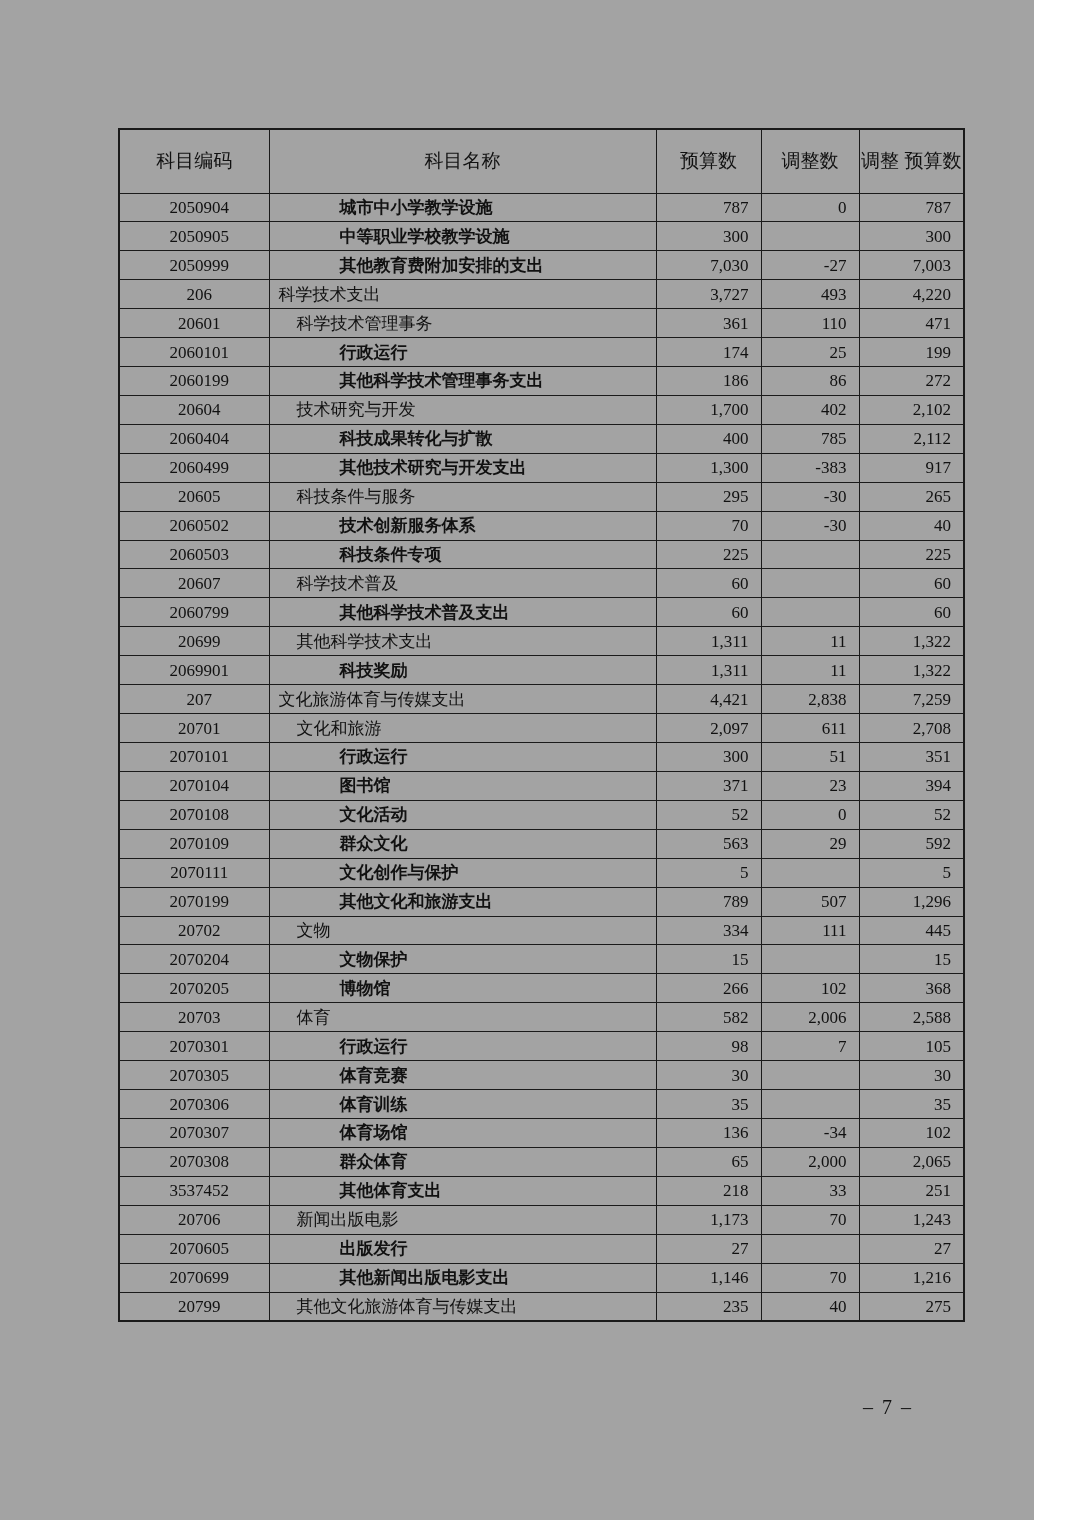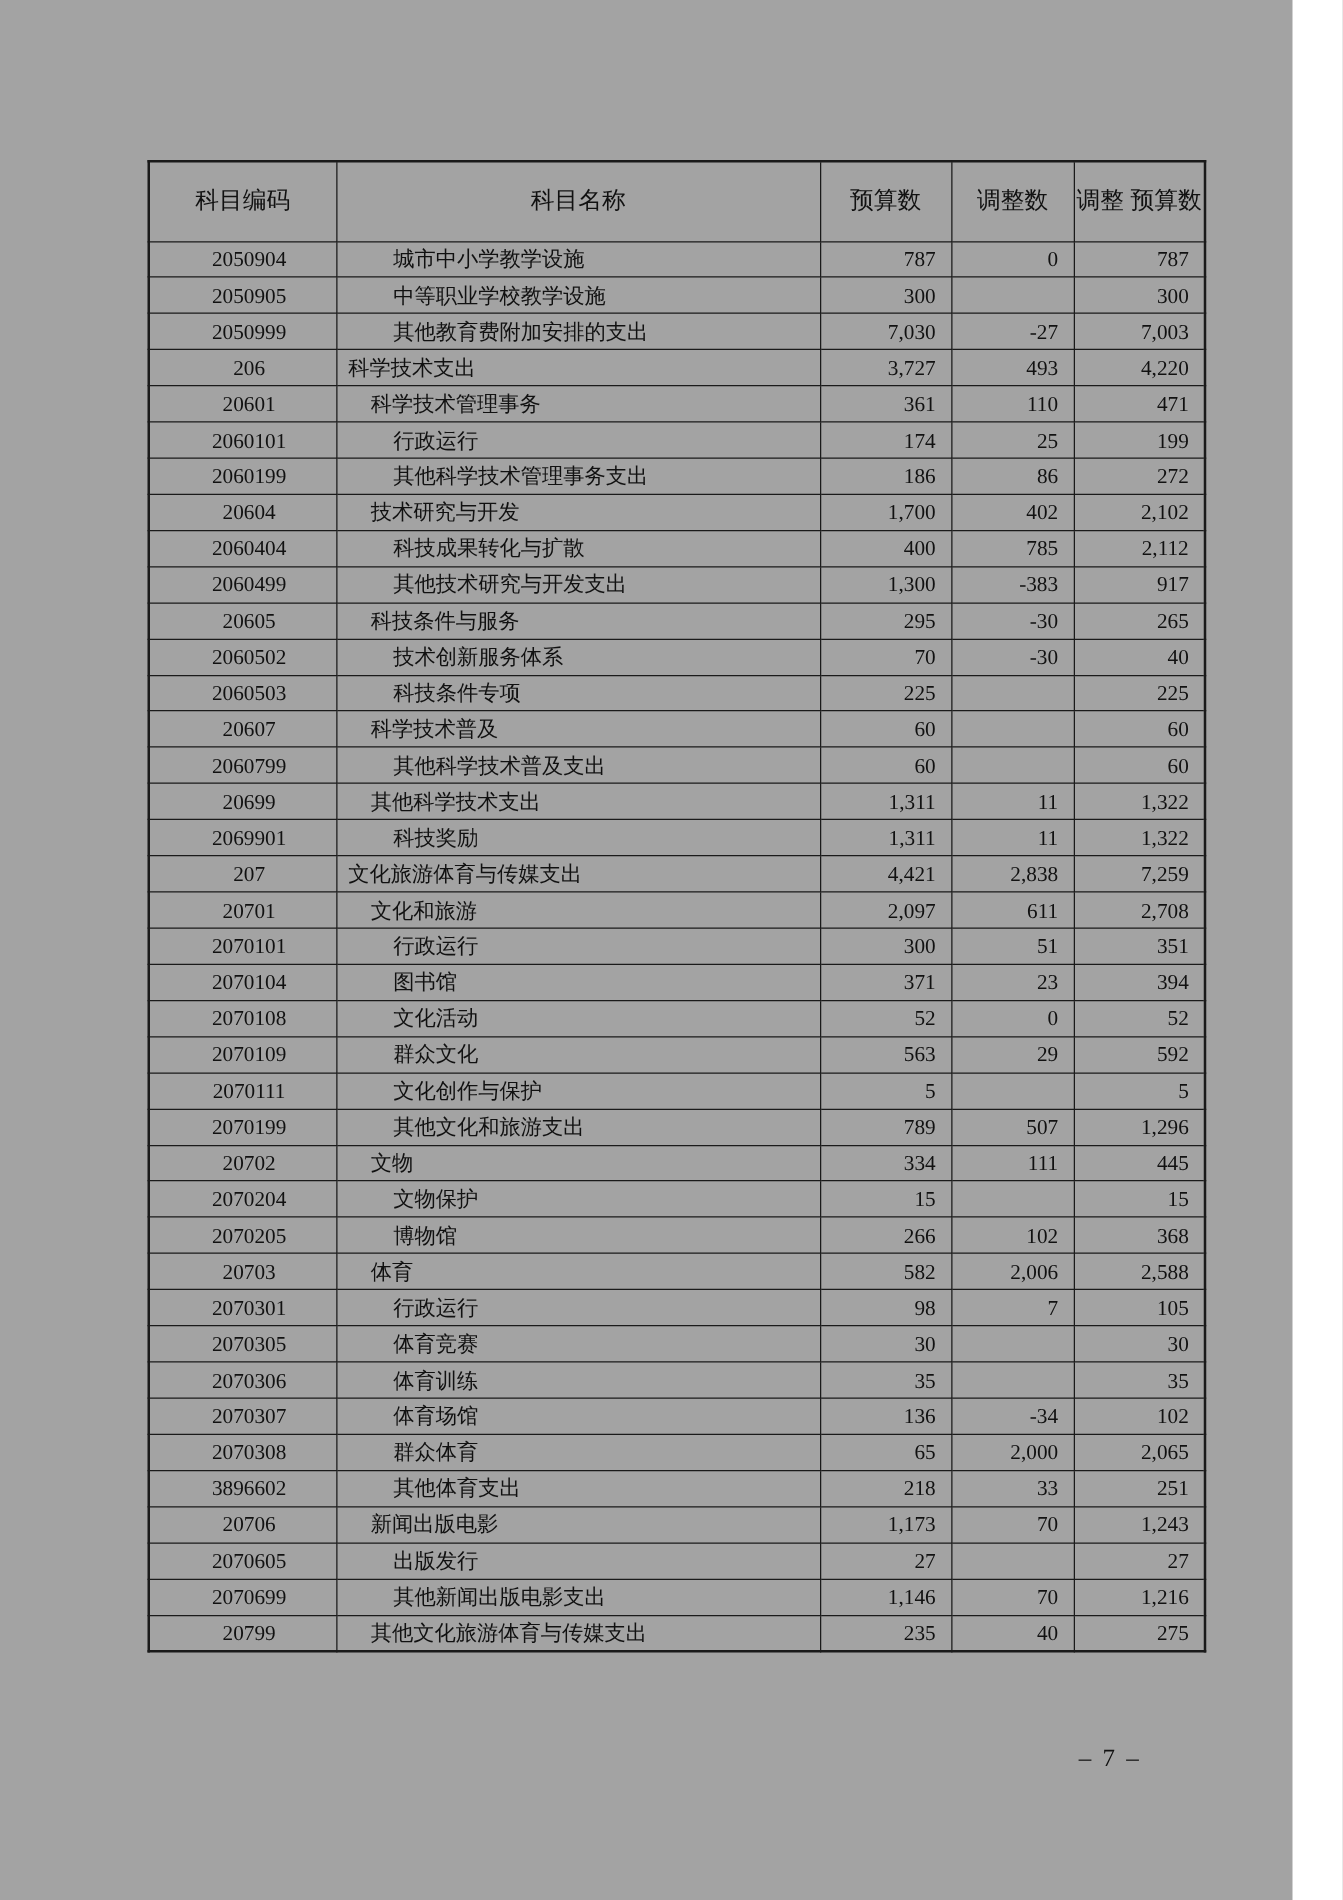--- a/index.html
+++ b/index.html
@@ -42,21 +42,21 @@
   tbody tr { height: 28.93px; }
   tbody td {
     font-size: 17px;
     vertical-align: middle;
     line-height: 1;
   }
   td.code-cell  { text-align: center;  padding-left: 10px; }
   td.name-cell  { text-align: left;  }
   td.name-cell.indent-0 { padding-left: 9px;  }
   td.name-cell.indent-1 { padding-left: 27px; margin-left: 36px; }
-  td.name-cell.indent-2 { padding-left: 45px; }
+  td.name-cell.indent-2 { padding-left: 70px; font-weight: bold; }
   td.num-cell   { text-align: right; padding-right: 12px; }
   .page-number {
     position: absolute;
     left: 838px;
     top: 1396px;
     width: 100px;
     text-align: center;
     font-size: 20px;
     letter-spacing: 2px;
     font-family: "Liberation Serif", "DejaVu Serif", serif;
@@ -319,21 +319,21 @@
           <td class="num-cell">102</td>
         </tr>
         <tr>
           <td class="code-cell">2070308</td>
           <td class="name-cell indent-2">群众体育</td>
           <td class="num-cell">65</td>
           <td class="num-cell">2,000</td>
           <td class="num-cell">2,065</td>
         </tr>
         <tr>
-          <td class="code-cell">3896602</td>
+          <td class="code-cell">3537452</td>
           <td class="name-cell indent-2">其他体育支出</td>
           <td class="num-cell">218</td>
           <td class="num-cell">33</td>
           <td class="num-cell">251</td>
         </tr>
         <tr>
           <td class="code-cell">20706</td>
           <td class="name-cell indent-1">新闻出版电影</td>
           <td class="num-cell">1,173</td>
           <td class="num-cell">70</td>

